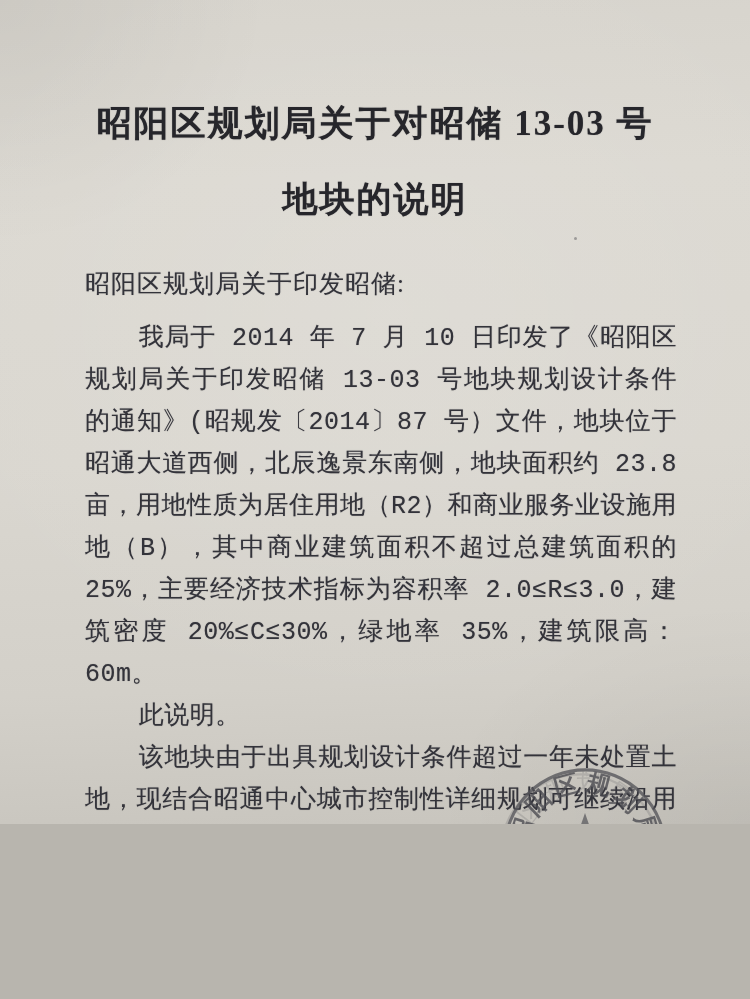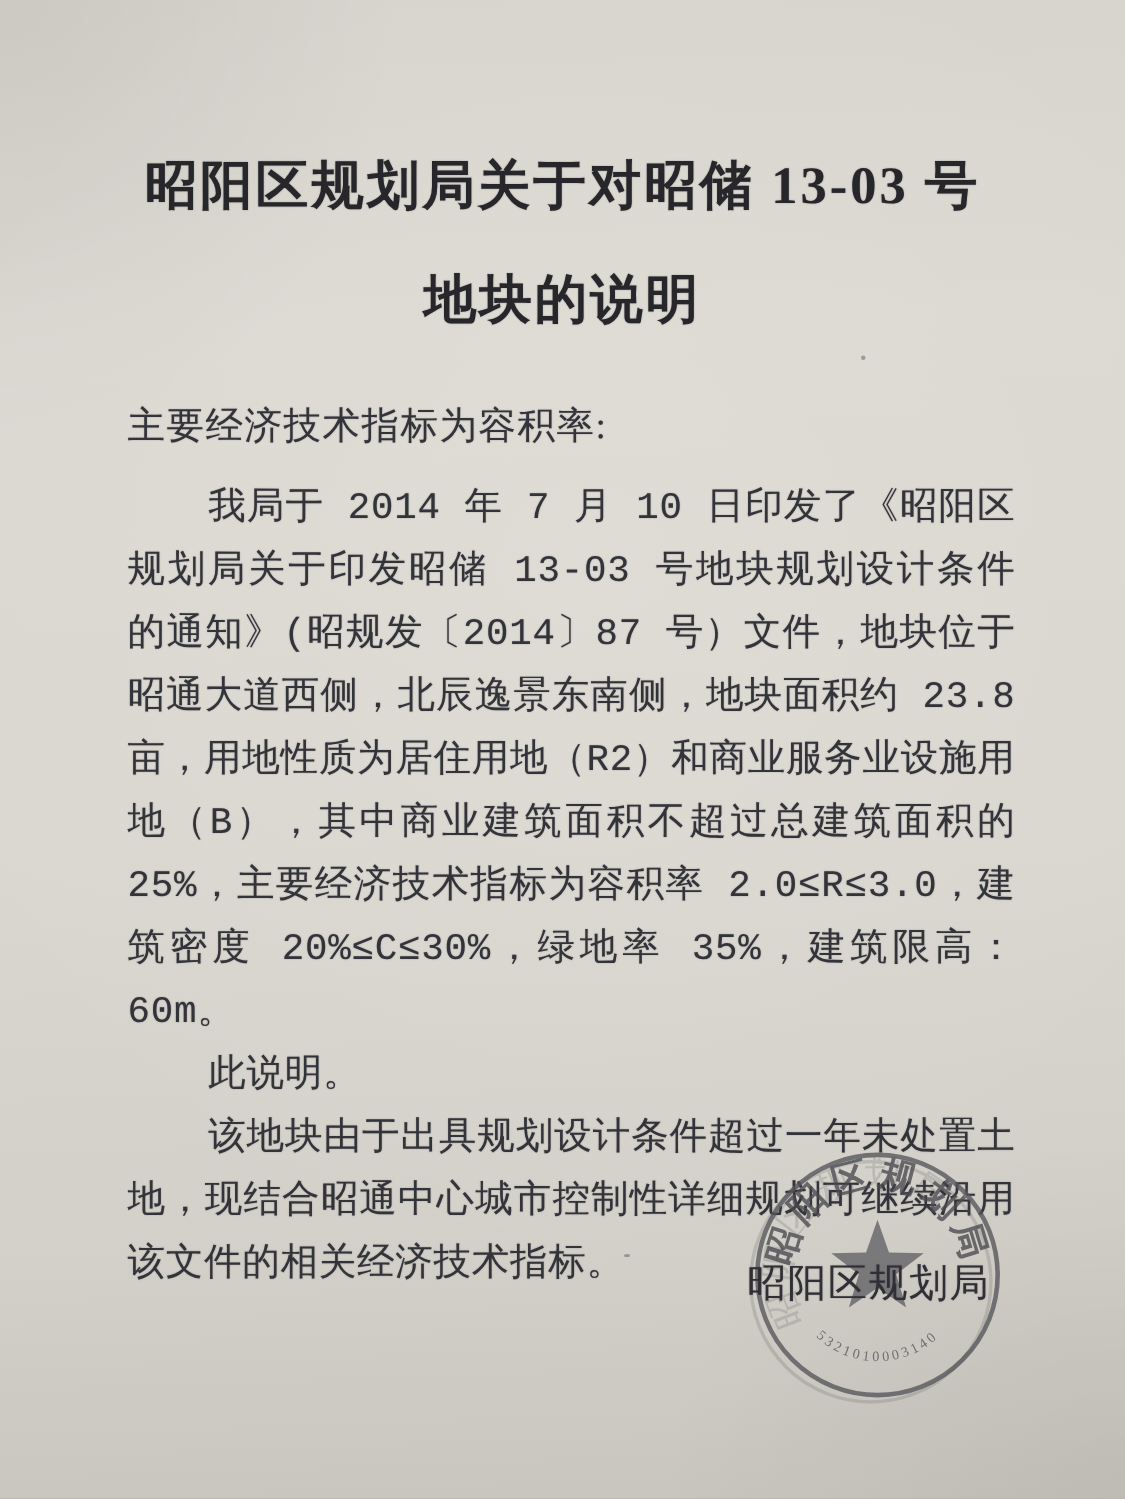--- a/index.html
+++ b/index.html
@@ -3,21 +3,21 @@
 <meta charset="utf-8">
 <style>
   html, body {
     margin: 0;
     padding: 0;
     background: #b8b5ae;
   }
   .photo {
     position: relative;
     width: 750px;
-    height: 999px;
+    height: 824px;
     overflow: hidden;
     font-family: "Liberation Serif", "DejaVu Serif", serif;
     background:
       radial-gradient(120% 90% at 52% 38%, rgba(255,255,255,0.10), rgba(0,0,0,0) 55%),
       radial-gradient(60% 50% at 0% 0%, rgba(0,0,0,0.05), rgba(0,0,0,0) 60%),
       radial-gradient(70% 45% at 100% 100%, rgba(0,0,0,0.05), rgba(0,0,0,0) 60%),
       linear-gradient(178deg, #d7d4cd 0%, #dcd9d2 22%, #dad7d0 55%, #d3d0c9 82%, #c8c5be 100%);
   }
   .title {
     position: absolute;
@@ -99,21 +99,21 @@
 </style>
 </head>
 <body>
 
 <div class="photo">
 
   <div class="title title-line1">昭阳区规划局关于对昭储 13-03 号</div>
 
   <div class="title title-line2">地块的说明</div>
 
-  <div class="salutation">主要经济技术指标为容积率:</div>
+  <div class="salutation">昭阳区规划局关于印发昭储:</div>
 
   <div class="doc-body">
     <p>我局于 2014 年 7 月 10 日印发了《昭阳区规划局关于印发昭储 13-03 号地块规划设计条件的通知》(昭规发〔2014〕87 号）文件，地块位于昭通大道西侧，北辰逸景东南侧，地块面积约 23.8 亩，用地性质为居住用地（R2）和商业服务业设施用地（B），其中商业建筑面积不超过总建筑面积的 25%，主要经济技术指标为容积率 2.0≤R≤3.0，建筑密度 20%≤C≤30%，绿地率 35%，建筑限高：60m。</p>
     <p>此说明。</p>
     <p>该地块由于出具规划设计条件超过一年未处置土地，现结合昭通中心城市控制性详细规划可继续沿用该文件的相关经济技术指标。</p>
   </div>
 
   <div class="sig-org">昭阳区规划局</div>
 
 

